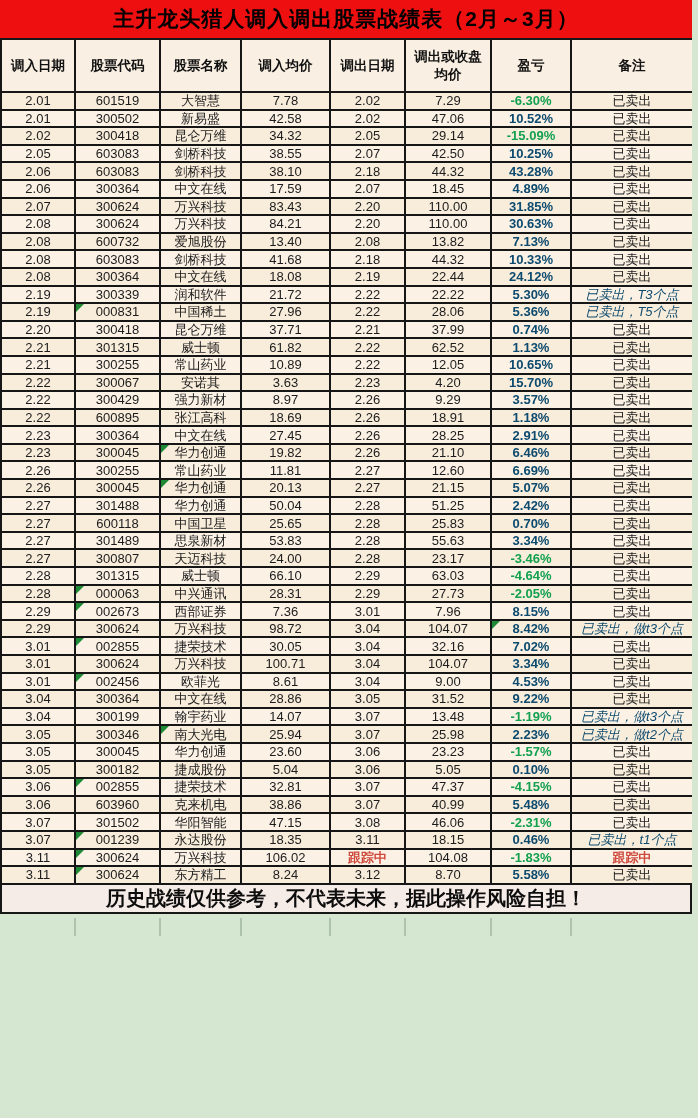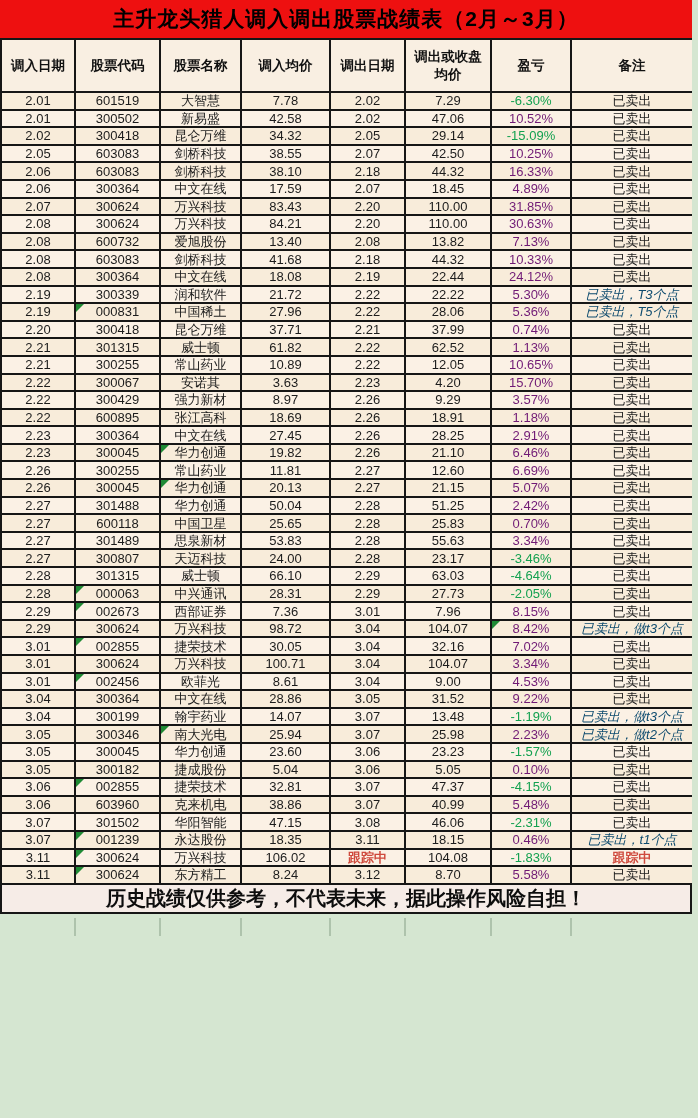--- a/index.html
+++ b/index.html
@@ -34,22 +34,22 @@
   table.grid td {
     border:2px solid #161616;
     background:#f8ecda;
     font-size:13px; color:#1c1c1c;
     text-align:center; vertical-align:middle;
     height:17.6px; padding:0 1px; line-height:1;
     position:relative; overflow:hidden; white-space:nowrap;
   }
   table.grid tr:nth-child(even) td { background:#fbf1e5; }
 
-  td.pl { font-weight:normal;margin-top:38px; }
-  td.pl.up   { color:#701a75; }
+  td.pl { font-weight:bold;margin-top:38px; }
+  td.pl.up   { color:#0c4a6e; }
   td.pl.down { color:#13a150; }
 
   td.remark { color:#dcb181; font-size:12.5px; }
   td.remark.t     { color:#0c4a6e;font-style:italic; }
   td.remark.track { color:#cf4a3d; font-weight:bold; }
   td.out.track    { color:#cf4a3d; font-weight:bold; }
 
   td.tri::before {
     content:""; position:absolute; top:0; left:0;
     border-top:8px solid #1f8a35;
@@ -147,21 +147,21 @@
           <td class="pl up">10.25%</td>
           <td class="remark">已卖出</td>
         </tr>
         <tr>
           <td>2.06</td>
           <td>603083</td>
           <td>剑桥科技</td>
           <td>38.10</td>
           <td class="out">2.18</td>
           <td>44.32</td>
-          <td class="pl up">16.33%</td>
+          <td class="pl up">43.28%</td>
           <td class="remark">已卖出</td>
         </tr>
         <tr>
           <td>2.06</td>
           <td>300364</td>
           <td>中文在线</td>
           <td>17.59</td>
           <td class="out">2.07</td>
           <td>18.45</td>
           <td class="pl up">4.89%</td>

